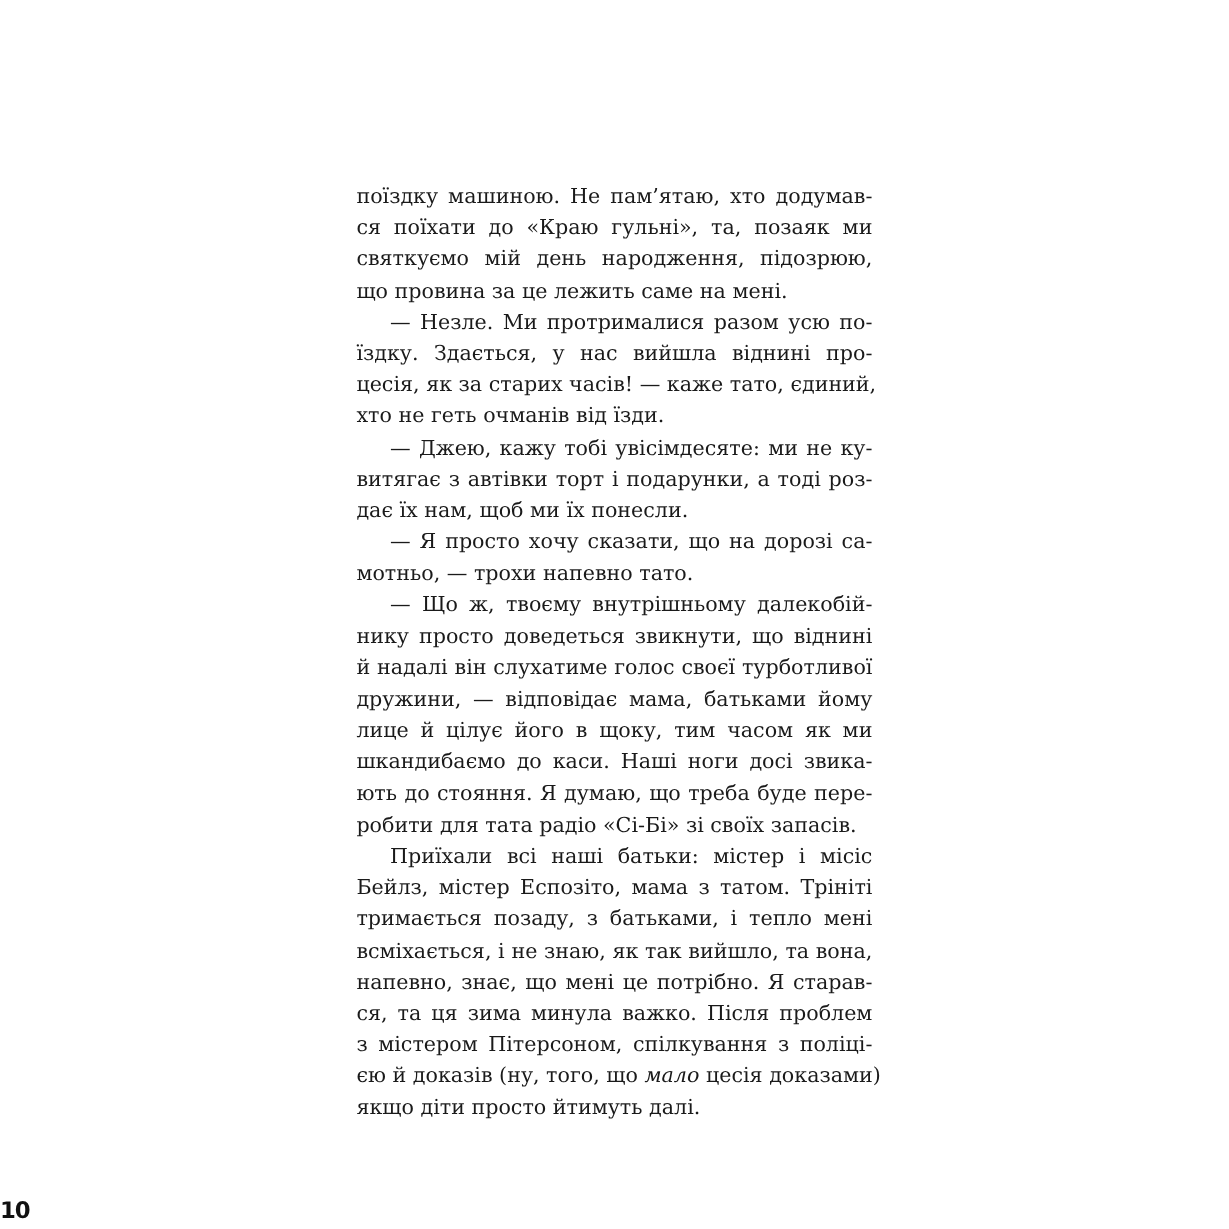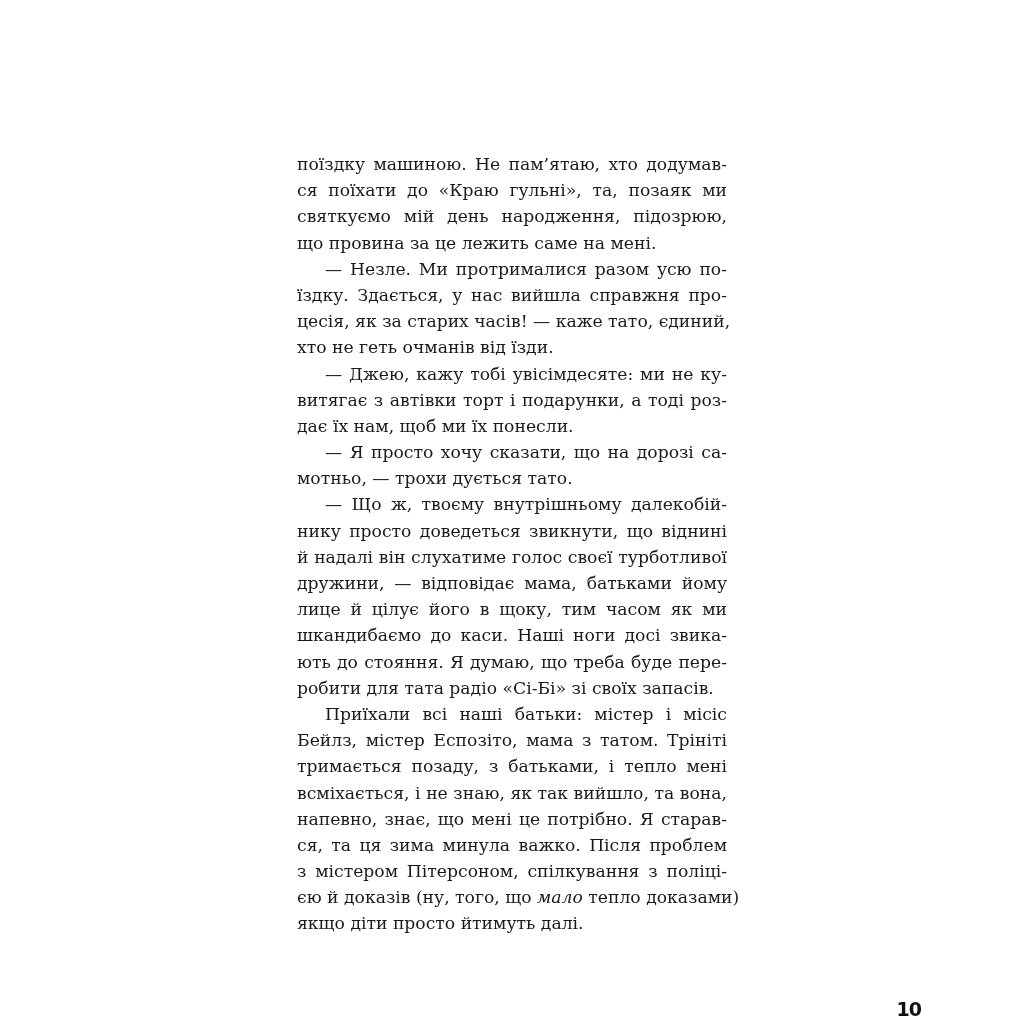--- a/index.html
+++ b/index.html
@@ -8,55 +8,55 @@
   .text-block {
     position:absolute; left:297px; top:107px; width:430px;
     font-family:"DejaVu Serif", "Liberation Serif", serif;
     font-size:17.2px; line-height:26.2px; color:#1a1a1a;
   }
   .line { display:block; white-space:nowrap; height:26.2px; text-align:justify; text-align-last:justify; }
   .line.last { text-align-last:left; }
   .line.indent { padding-left:28px; }
   .line em { font-style:italic; }
   .page-number {
-    position:absolute; top:954px; left:0; width:921px; text-align:right;
+    position:absolute; top:954px; left:0; width:921px; text-align:left;
     font-family:"DejaVu Sans", "Liberation Sans", sans-serif; font-weight:bold;
     font-size:19px; color:#111; letter-spacing:-1px;
   }
 </style>
 </head>
 <body>
 
 <div class="page">
   <div class="text-block">
     <span class="line">поїздку машиною. Не пам’ятаю, хто додумав-</span>
     <span class="line">ся поїхати до «Краю гульні», та, позаяк ми</span>
     <span class="line">святкуємо мій день народження, підозрюю,</span>
     <span class="line last">що провина за це лежить саме на мені.</span>
     <span class="line indent">— Незле. Ми протрималися разом усю по-</span>
-    <span class="line">їздку. Здається, у нас вийшла справжня про-</span>
+    <span class="line">їздку. Здається, у нас вийшла віднині про-</span>
     <span class="line">цесія, як за старих часів! — каже тато, єдиний,</span>
     <span class="line last">хто не геть очманів від їзди.</span>
     <span class="line indent">— Джею, кажу тобі увісімдесяте: ми не ку-</span>
     <span class="line">витягає з автівки торт і подарунки, а тоді роз-</span>
     <span class="line last">дає їх нам, щоб ми їх понесли.</span>
     <span class="line indent">— Я просто хочу сказати, що на дорозі са-</span>
-    <span class="line last">мотньо, — трохи дується тато.</span>
+    <span class="line last">мотньо, — трохи напевно тато.</span>
     <span class="line indent">— Що ж, твоєму внутрішньому далекобій-</span>
     <span class="line">нику просто доведеться звикнути, що віднині</span>
     <span class="line">й надалі він слухатиме голос своєї турботливої</span>
     <span class="line">дружини, — відповідає мама, батьками йому</span>
     <span class="line">лице й цілує його в щоку, тим часом як ми</span>
     <span class="line">шкандибаємо до каси. Наші ноги досі звика-</span>
     <span class="line">ють до стояння. Я думаю, що треба буде пере-</span>
     <span class="line last">робити для тата радіо «Сі-Бі» зі своїх запасів.</span>
     <span class="line indent">Приїхали всі наші батьки: містер і місіс</span>
     <span class="line">Бейлз, містер Еспозіто, мама з татом. Трініті</span>
     <span class="line">тримається позаду, з батьками, і тепло мені</span>
     <span class="line">всміхається, і не знаю, як так вийшло, та вона,</span>
     <span class="line">напевно, знає, що мені це потрібно. Я старав-</span>
     <span class="line">ся, та ця зима минула важко. Після проблем</span>
     <span class="line">з містером Пітерсоном, спілкування з поліці-</span>
-    <span class="line"><span>єю й доказів (ну, того, що </span><em>мало</em><span> тепло доказами)</span></span>
+    <span class="line"><span>єю й доказів (ну, того, що </span><em>мало</em><span> цесія доказами)</span></span>
     <span class="line last">якщо діти просто йтимуть далі.</span>
   </div>
   <div class="page-number">10</div>
 </div>
 
 </body></html>

